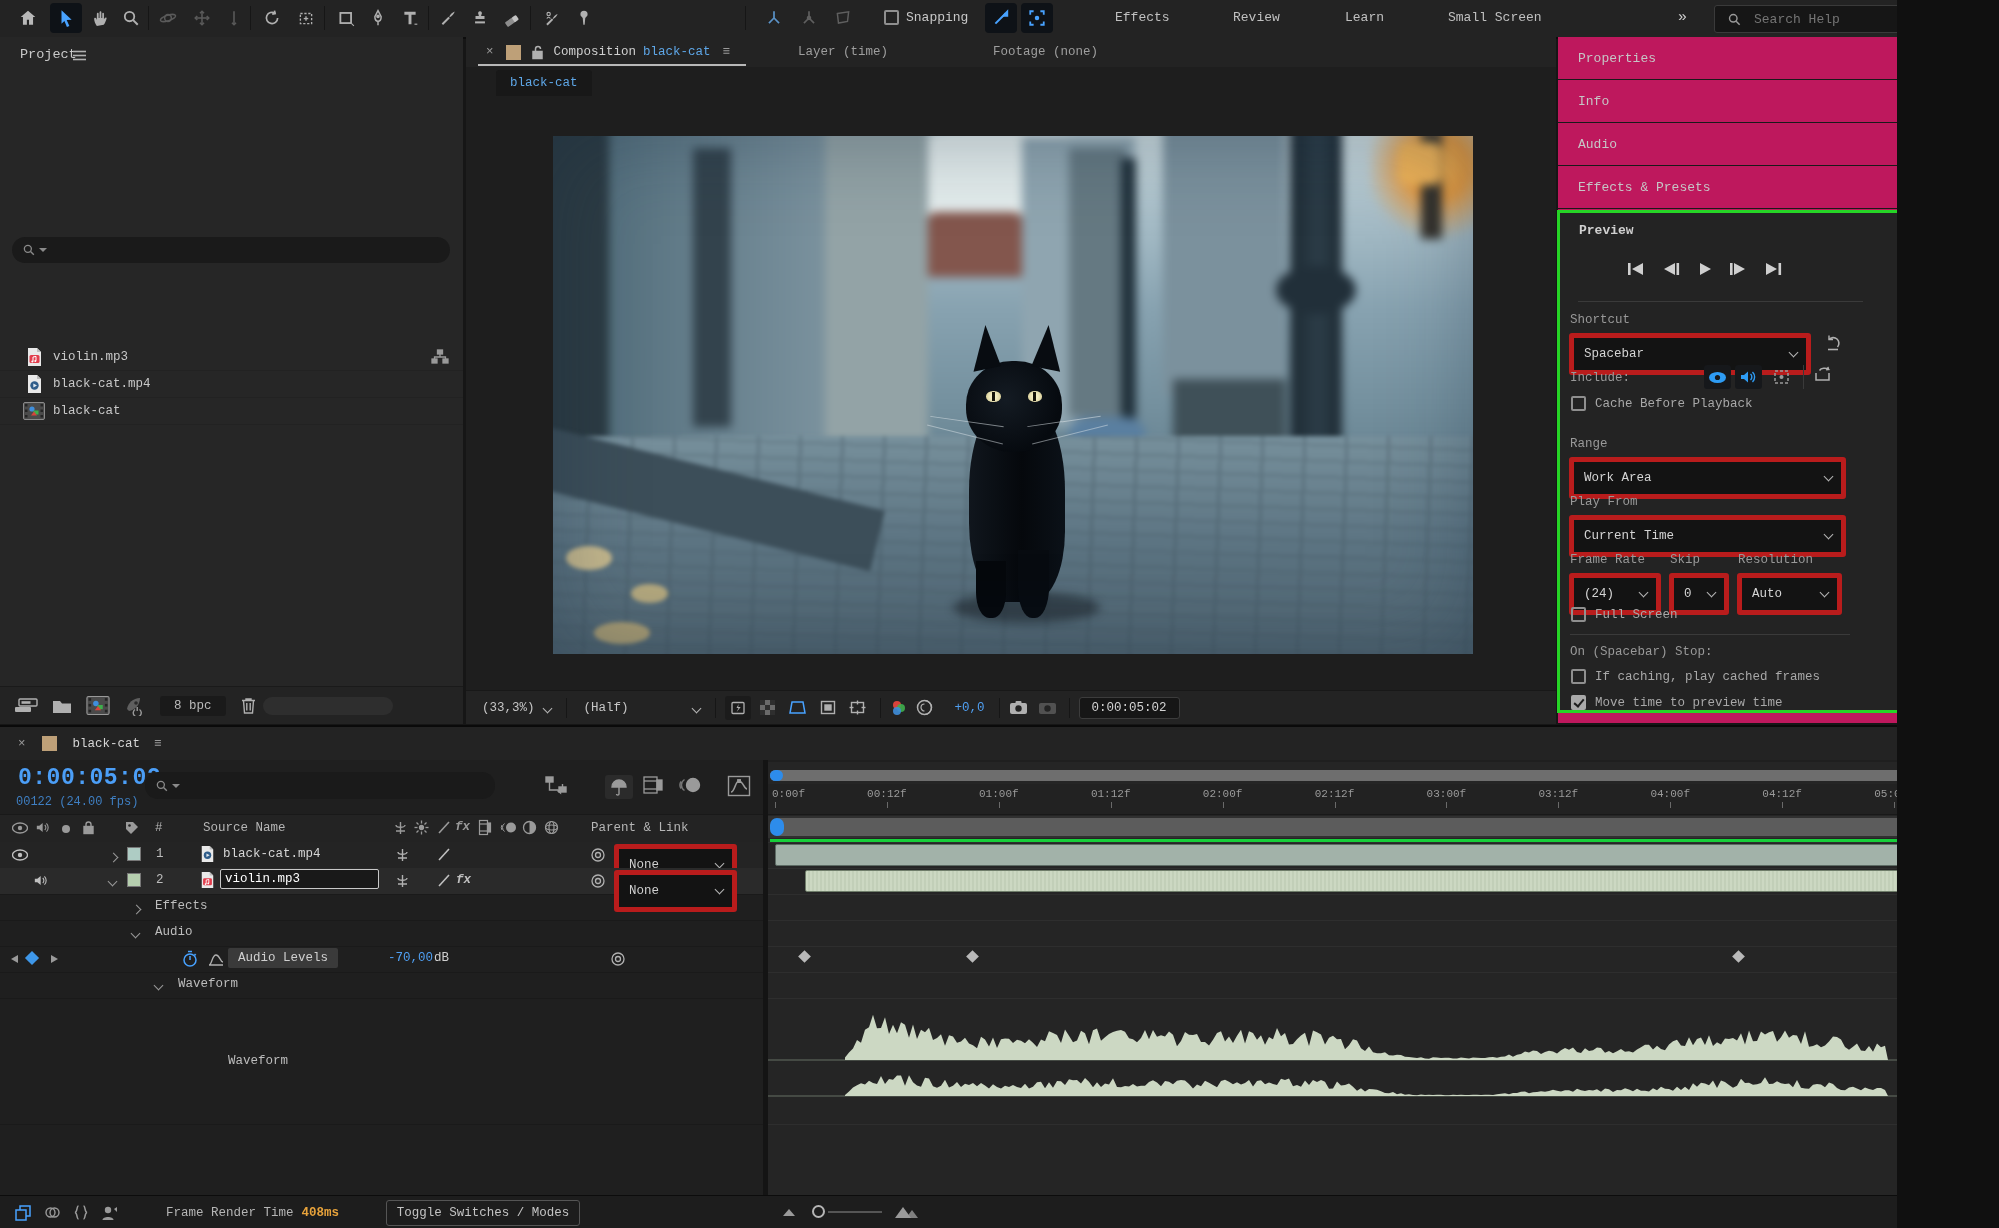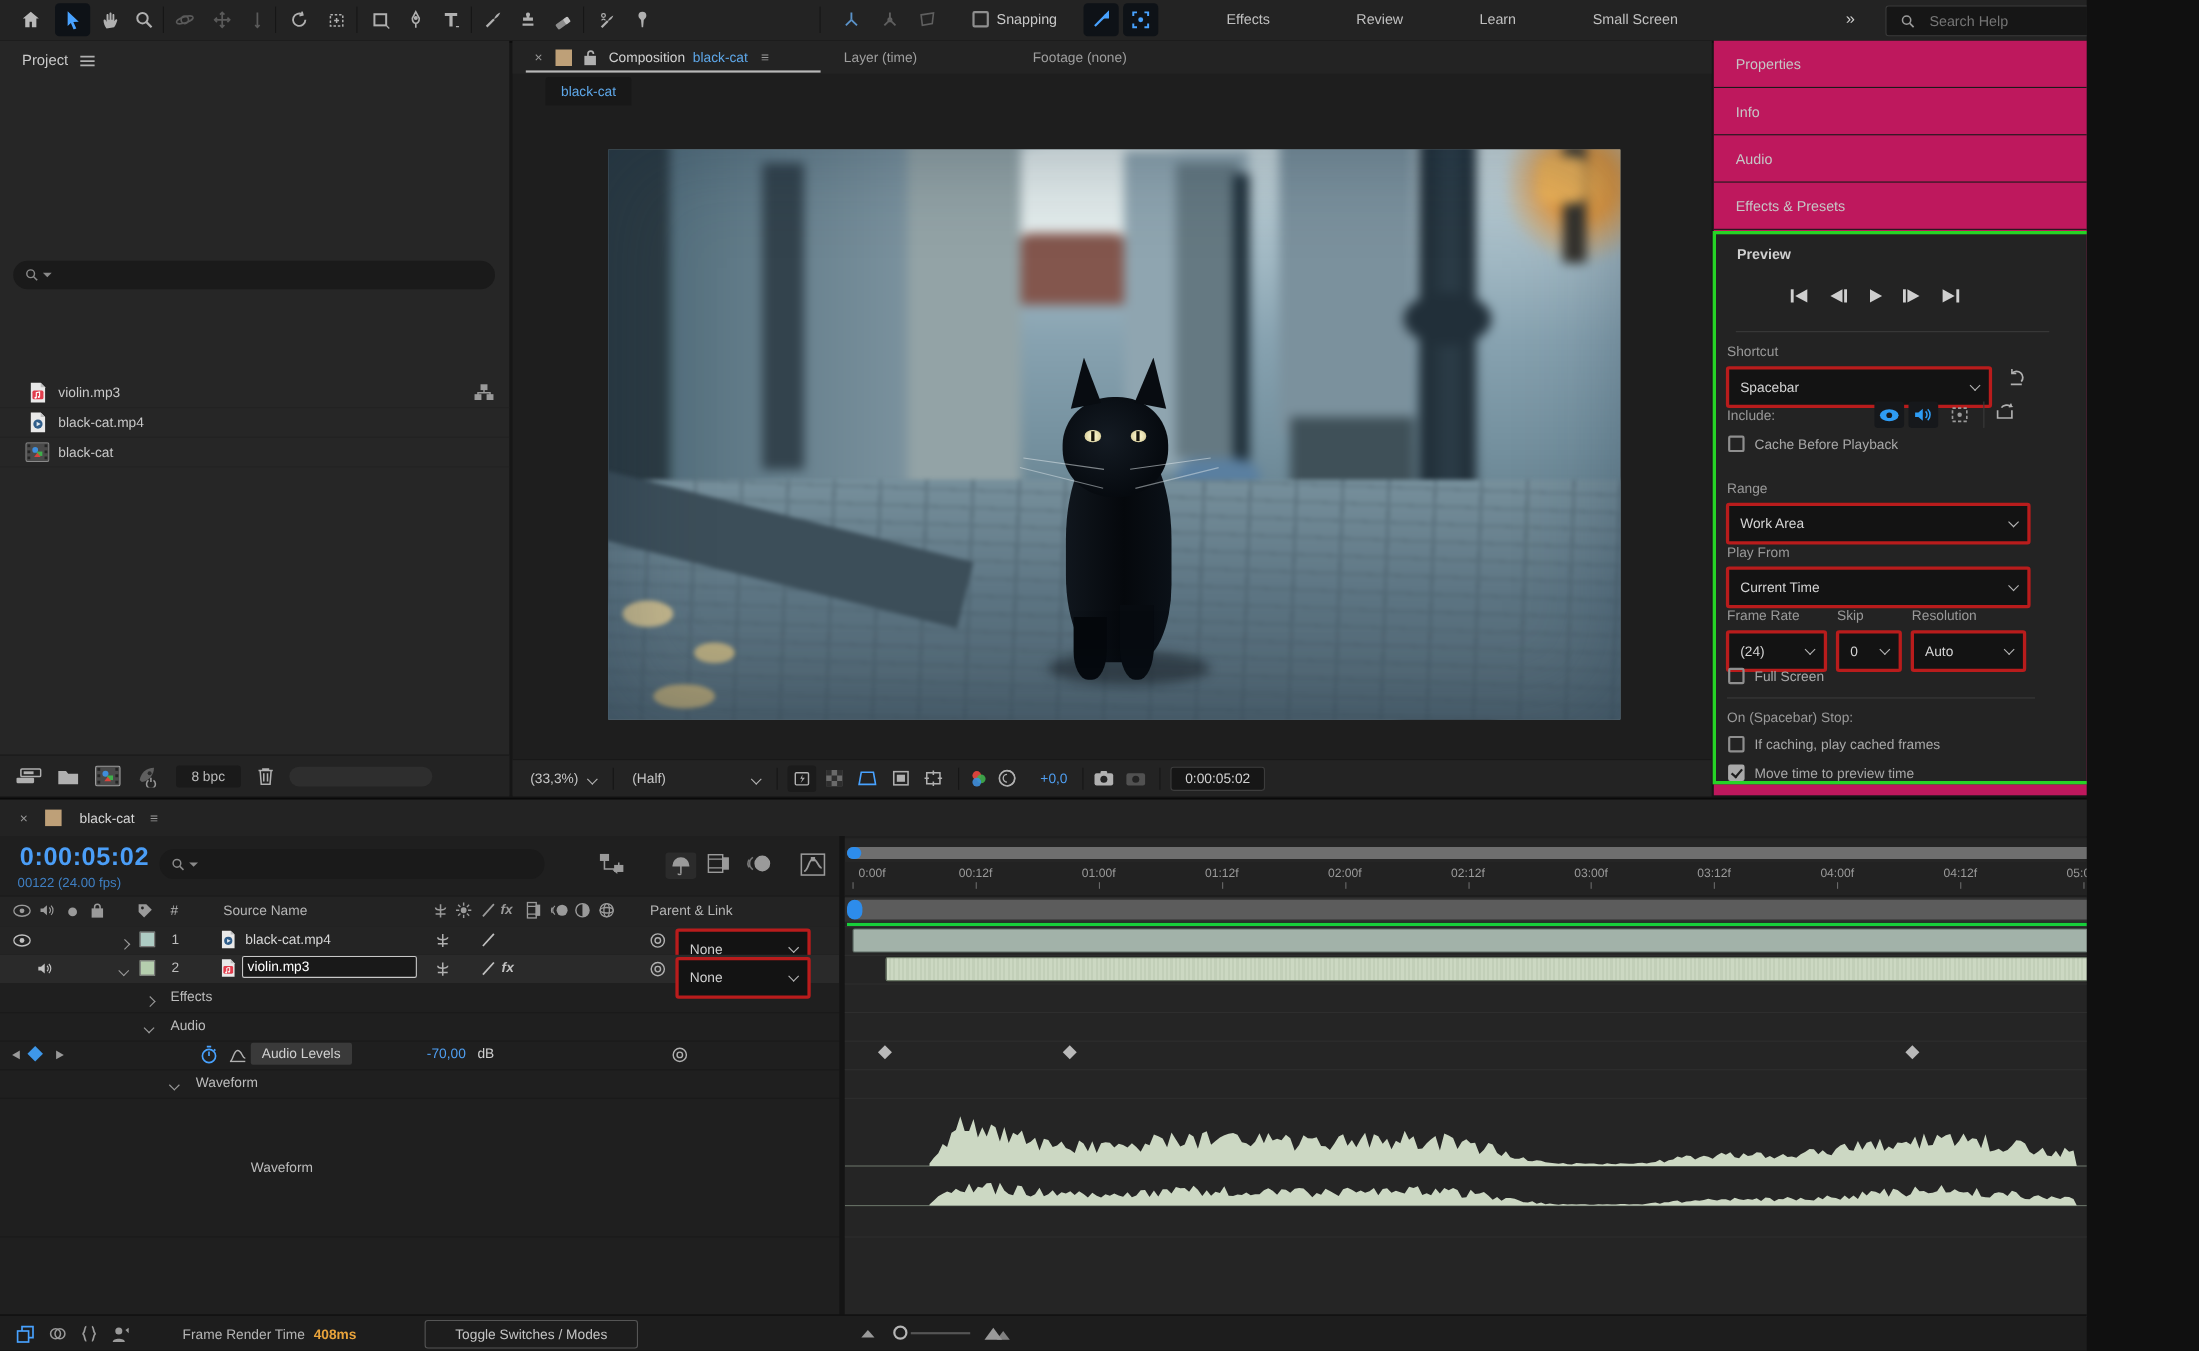--- a/index.html
+++ b/index.html
@@ -1,31 +1,31 @@
 <!DOCTYPE html>
 <html><head>
 <meta charset="utf-8">
 <style>
   html,body{margin:0;padding:0;background:#101010;}
   #root{position:relative;width:1897px;height:1228px;background:#161616;overflow:hidden;
-        font-family:Liberation Sans, sans-serif;color:#c2c2c2;font-size:12.5px;
+        font-family:Liberation Mono, monospace;color:#c2c2c2;font-size:12.5px;
         -webkit-font-smoothing:antialiased;}
   .abs{position:absolute;}
   .ic{display:inline-flex;align-items:center;justify-content:center;}
   svg{display:block;}
   
   #top-toolbar{position:absolute;left:0;top:0;width:1999px;height:37px;background:#232323;border-bottom:2px solid #0d0d0d;}
   .tool{position:absolute;top:3px;width:32px;height:30px;border-radius:4px;display:flex;align-items:center;justify-content:center;}
   .tool.active{background:#0e1217;}
   .tb-sep{position:absolute;top:6px;width:1px;height:24px;background:#161616;}
   .ws{position:absolute;top:0;height:35px;display:flex;align-items:center;color:#c0c0c0;font-size:13px;}
   #help-search{position:absolute;left:1714px;top:5px;width:278px;height:26px;background:#161616;border:1px solid #3a3a3a;border-radius:3px;display:flex;align-items:center;}
   #help-search input{background:transparent;border:none;outline:none;color:#9a9a9a;font-size:13px;width:200px;font-family:inherit;}
   
-  .dd{position:relative;background:#131313;border:3px solid #b91c1c;border-radius:3px;color:#d4d4d4;display:flex;align-items:center;padding:16px 10px;box-sizing:border-box;}
+  .dd{position:relative;background:#131313;border:5px solid #b91c1c;border-radius:3px;color:#d4d4d4;display:flex;align-items:center;padding:16px 10px;box-sizing:border-box;}
   .dd::after{content:'';position:absolute;right:9px;top:50%;margin-top:-5px;width:6px;height:6px;border:solid #b5b5b5;border-width:0 0 1.5px 1.5px;transform:rotate(-45deg);}
   .chk{position:absolute;width:15px;height:15px;border:2px solid #8f8f8f;border-radius:2px;box-sizing:border-box;background:transparent;}
   .chk.on{background:#a9a9a9;border-color:#a9a9a9;}
   .chk.on::after{content:'';position:absolute;left:3px;top:0px;width:4px;height:8px;border:solid #1d1d1d;border-width:0 2px 2px 0;transform:rotate(40deg);}
   .lbl{color:#999;}
   .chev-r{width:6px;height:6px;border:solid #9a9a9a;border-width:0 1.6px 1.6px 0;transform:rotate(-45deg);display:inline-block;}
   .chev-d{width:6px;height:6px;border:solid #9a9a9a;border-width:0 1.6px 1.6px 0;transform:rotate(45deg);display:inline-block;}
   
   #project-panel{position:absolute;left:0;top:37px;width:463px;height:686px;background:#262626;}
   #project-search{position:absolute;left:12px;top:200px;width:438px;height:26px;background:#1a1a1a;border-radius:13px;display:flex;align-items:center;padding-left:10px;box-sizing:border-box;}

